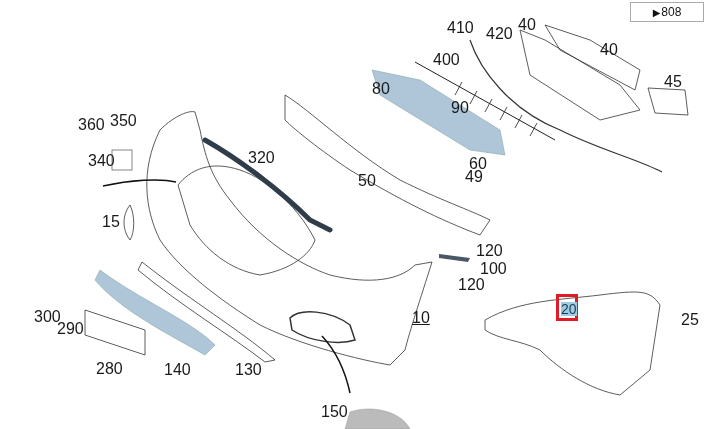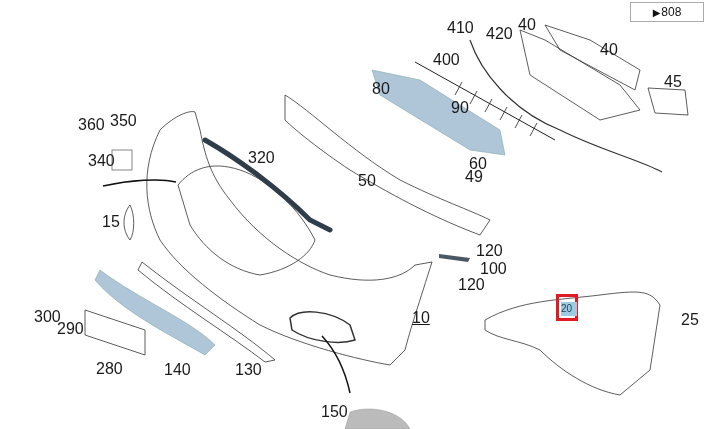--- a/index.html
+++ b/index.html
@@ -2,21 +2,21 @@
 <html><head>
 <meta charset="utf-8">
 <style>
   html, body { margin:0; padding:0; background:#ffffff; }
   body { width:710px; height:429px; position:relative; overflow:hidden; font-family:"Liberation Sans", sans-serif; }
   #canvas { position:absolute; left:0; top:0; width:710px; height:429px; }
   .lbl { position:absolute; font-size:16px; color:#1a1a1a; line-height:1; white-space:nowrap; font-family:"Liberation Sans", sans-serif; cursor:pointer; }
   .ref-box { position:absolute; left:630px; top:2px; width:74px; height:20px; border:1px solid #aaaaaa; background:#ffffff; box-sizing:border-box; font-size:12px; color:#111; display:flex; align-items:center; justify-content:center; cursor:pointer; }
   .ref-box .arrow { font-size:10px; margin-right:1px; }
   .hl { position:absolute; left:556px; top:294px; width:22px; height:27px; border:3px solid #e01b24; box-sizing:border-box; }
-  .hl span { position:absolute; left:2px; top:5px; width:16px; height:14px; background:#9ecbe0; font-size:10px; color:#1a3f5a; line-height:14px; }
+  .hl span { position:absolute; left:2px; top:5px; width:16px; height:14px; background:#9ecbe0; font-size:14px; color:#1a3f5a; line-height:14px; }
 </style>
 </head>
 <body>
 
 <svg id="canvas" viewBox="0 0 710 429" xmlns="http://www.w3.org/2000/svg">
   <g fill="none" stroke="#333" stroke-width="0.8">
 
     <path d="M160,130 C175,115 190,110 195,112 L200,130 C205,155 210,175 230,200 C260,240 300,265 330,275 C370,285 400,280 415,265 L432,262 C420,300 410,330 405,350 L390,365 C360,360 300,345 260,325 C220,300 180,270 160,240 C145,210 140,170 160,130 Z"></path>
     <path d="M178,185 C190,170 210,160 240,170 C270,180 300,210 315,240 C310,255 290,270 260,275 C230,270 205,250 190,225 Z"></path>
     <path d="M290,318 C300,308 330,310 350,325 L355,340 C340,345 310,342 292,330 Z" stroke-width="1.5"></path>

